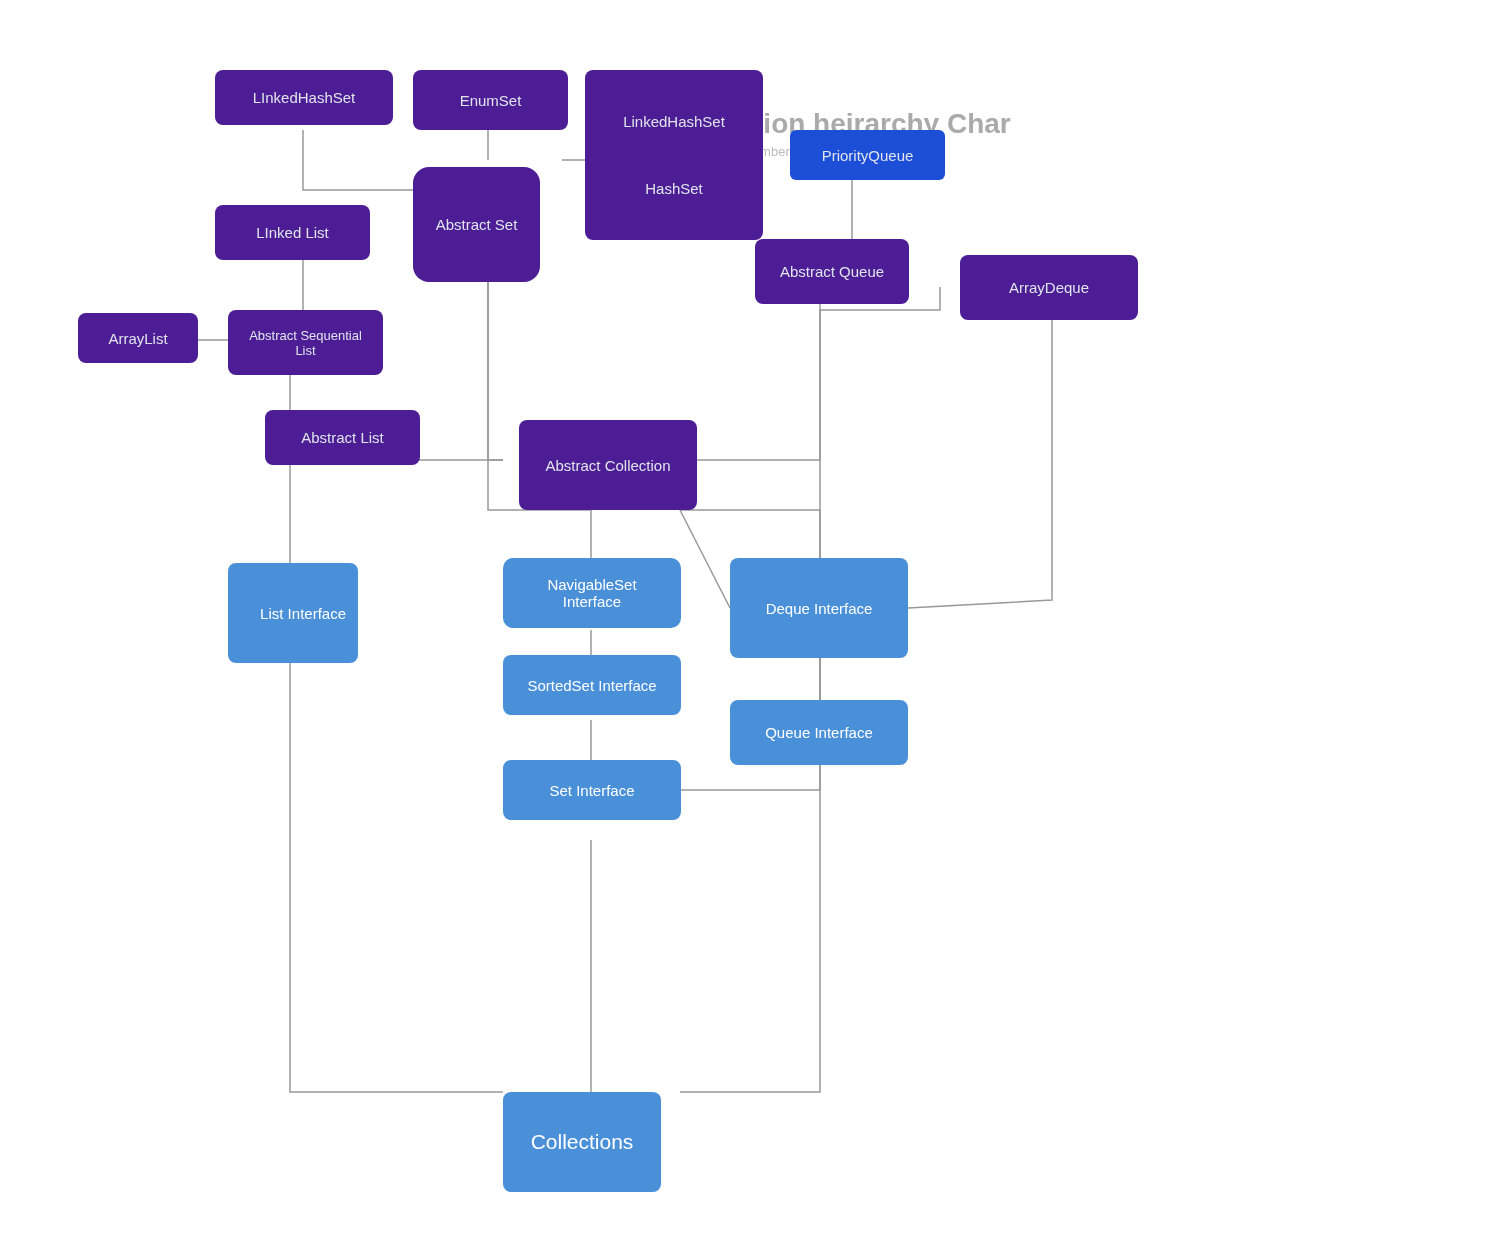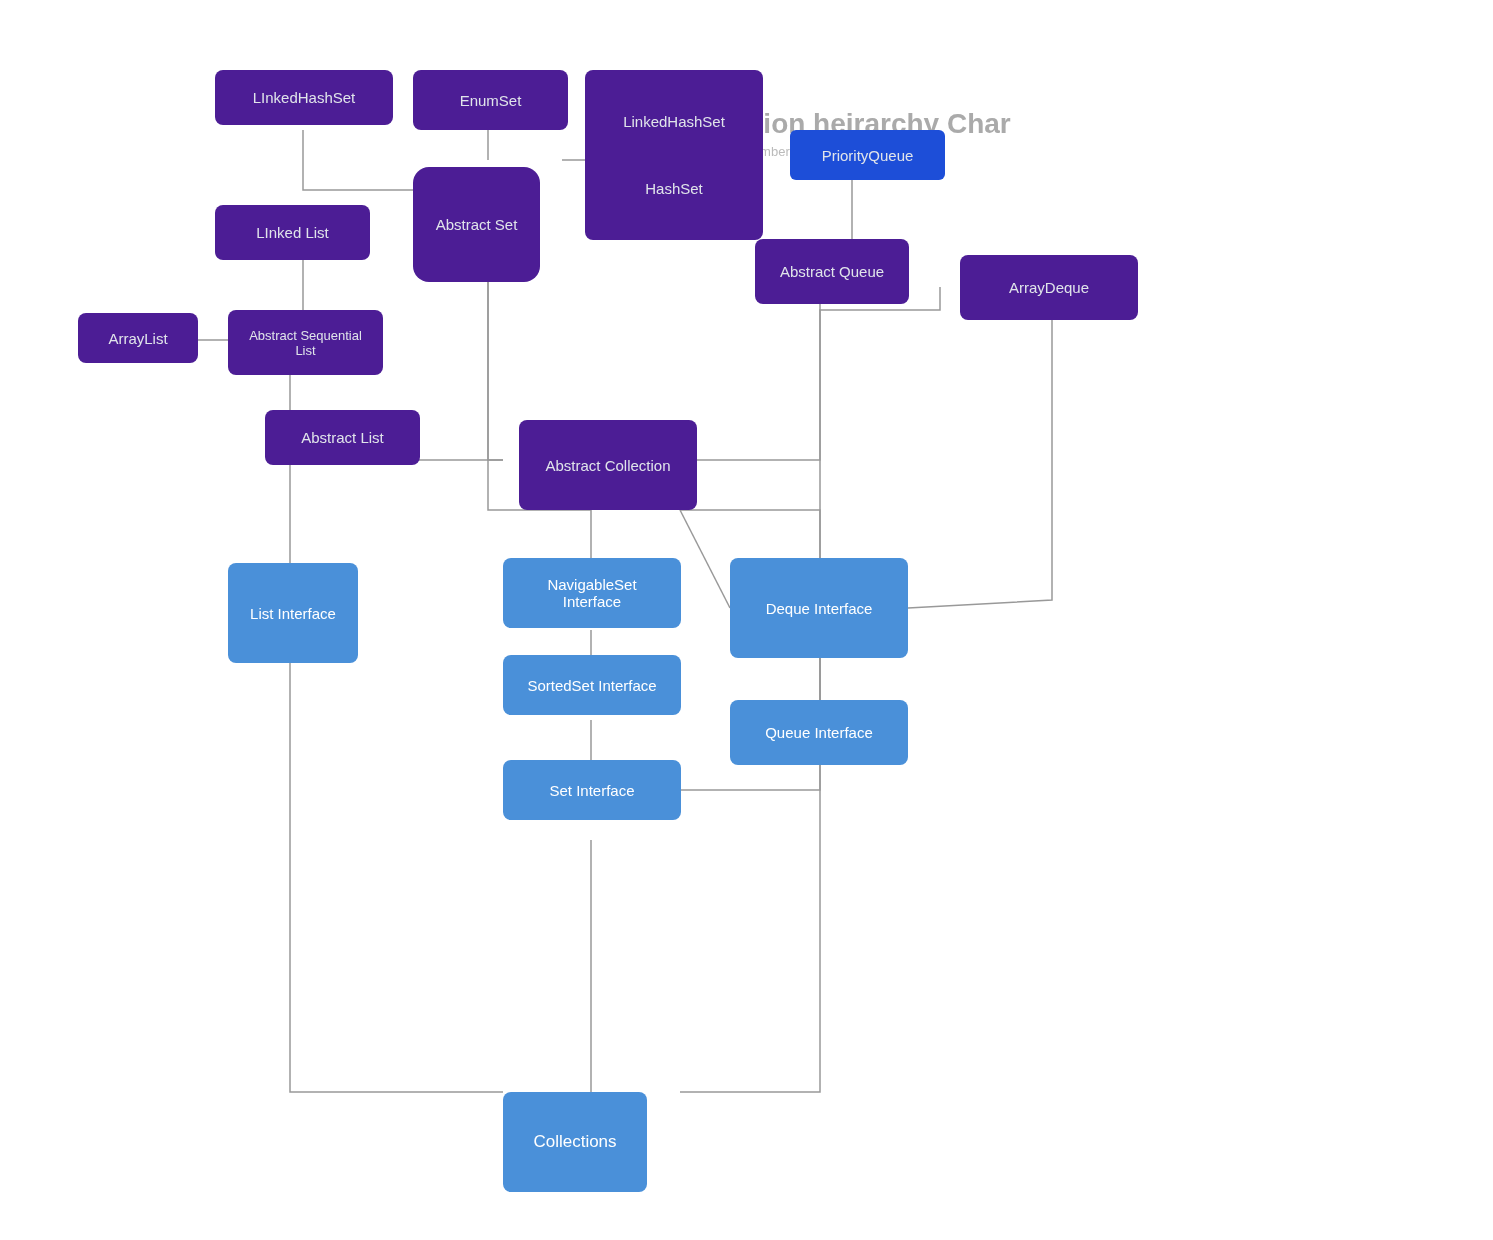--- a/index.html
+++ b/index.html
@@ -119,41 +119,41 @@
 
 <div class="title-area">
   <div class="chart-title">Collection heirarchy Char</div>
   <div class="chart-meta">
     <span>yogesh</span>
     &nbsp;|&nbsp;
     <span>November 14, 2020</span>
   </div>
 </div>
 
-<div class="node node-blue" style="left:503px; top:1092px; width:144px; height:100px; font-size:17px;">
+<div class="node node-blue" style="left:503px; top:1092px; width:158px; height:100px; font-size:21px;">
   <span>Collections</span>
 </div>
 
 <div class="node node-dark" style="left:503px; top:420px; width:178px; height:90px; font-size:15px;margin-left:16px;">
   <span>Abstract Collection</span>
 </div>
 
-<div class="node node-blue" style="left:228px; top:563px; width:130px; height:100px;">
+<div class="node node-blue" style="left:228px; top:563px; width:130px; height:100px;justify-content:flex-end;">
   <span>List Interface</span>
 </div>
 
 <div class="node node-blue" style="left:503px; top:760px; width:178px; height:60px;">
   <span>Set Interface</span>
 </div>
 
 <div class="node node-blue" style="left:503px; top:655px; width:178px; height:60px;">
   <span>SortedSet Interface</span>
 </div>
 
-<div class="node node-blue" style="left:503px; top:558px; width:178px; height:70px;">
+<div class="node node-blue" style="left:503px; top:558px; width:178px; height:70px;border-radius:10px;">
   <span style="white-space:pre-line;">NavigableSet
 Interface</span>
 </div>
 
 <div class="node node-blue" style="left:730px; top:558px; width:178px; height:100px;">
   <span>Deque Interface</span>
 </div>
 
 <div class="node node-blue" style="left:730px; top:700px; width:178px; height:65px;">
   <span>Queue Interface</span>

